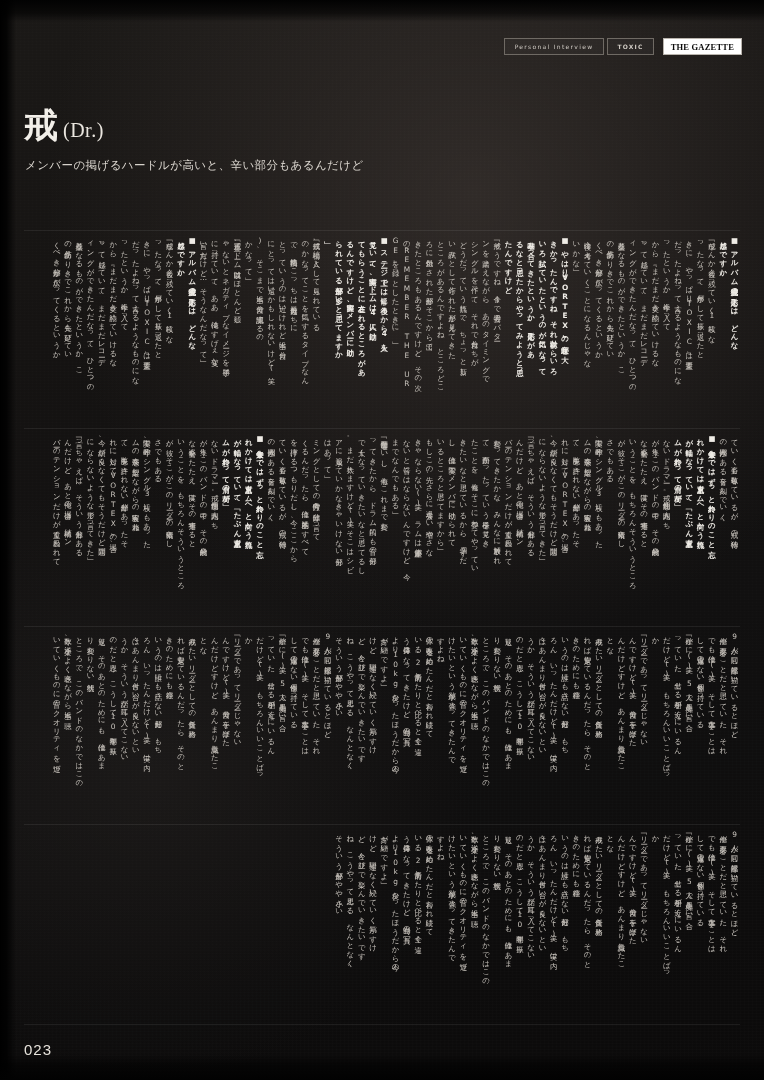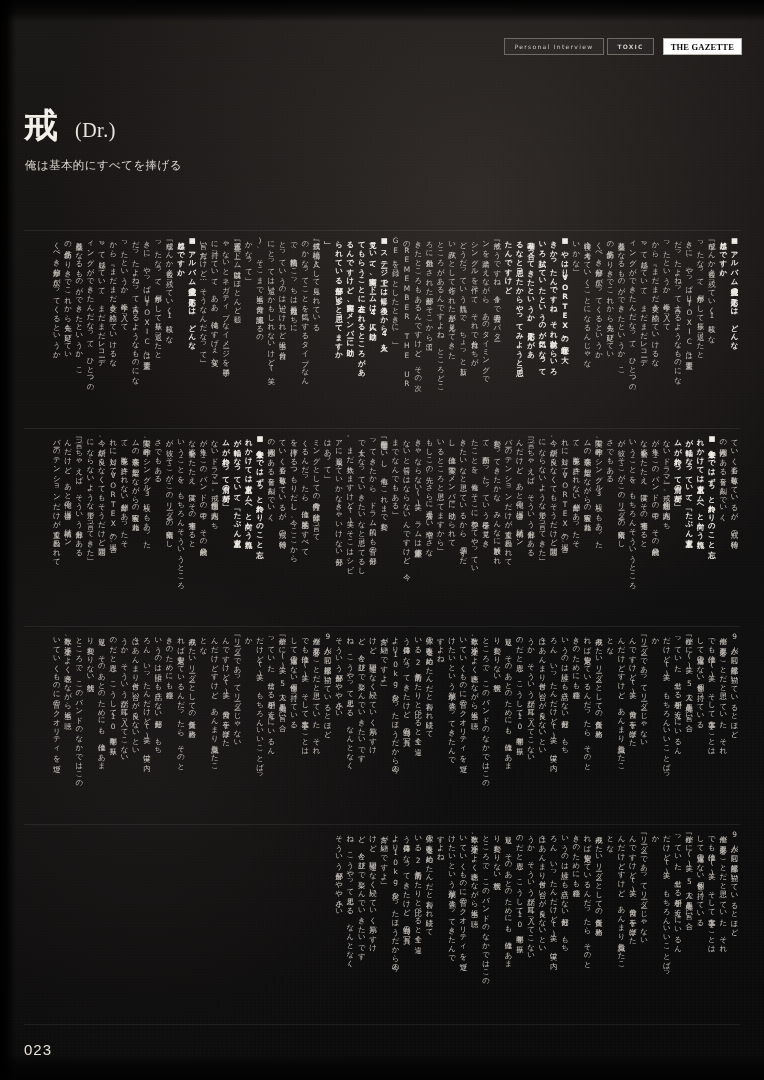--- a/index.html
+++ b/index.html
@@ -75,21 +75,21 @@
     display:flex;align-items:baseline;
   }
   .kanji-name{
     font-family:"DejaVu Serif","Liberation Serif",serif;
     font-size:34px;font-weight:bold;color:#f2efe9;
     letter-spacing:1px;
     line-height:1;
   }
   .role{
     font-family:"Liberation Serif","DejaVu Serif",serif;
-    font-size:20px;color:#eae6df;margin-left:16px;
+    font-size:20px;color:#eae6df;margin-left:4px;
     letter-spacing:0.5px;
   }
   .lead{
     position:absolute;left:25px;top:156px;
     font-size:11.5px;line-height:19px;
     color:#ddd8d1;
     letter-spacing:0.4px;
     font-family:"DejaVu Sans","Liberation Sans",sans-serif;
   }
   .lead div{white-space:nowrap;}
@@ -142,21 +142,21 @@
     <div class="hdr-box toxic">TOXIC</div>
     <div class="hdr-logo">THE GAZETTE</div>
   </div>
 
   <div class="title-wrap">
     <span class="kanji-name">戒</span>
     <span class="role">(Dr.)</span>
   </div>
 
   <div class="lead">
-    <div>俺は基本的にすべてを捧げる</div>
+    <div>メンバーの掲げるハードルが高いと、辛い部分もあるんだけど</div>
   </div>
 
   <div class="rule" style="top:230px;"></div>
   <div class="rule" style="top:428px;"></div>
   <div class="rule" style="top:626px;"></div>
   <div class="rule" style="top:824px;"></div>
   <div class="rule" style="top:1024px;"></div>
 
   <div class="body-block" id="blk0" style="left:24px;top:236px;height:186px;width:716px;">
       <div class="vcol q">■アルバム完成後の手応えは、どんな</div>

